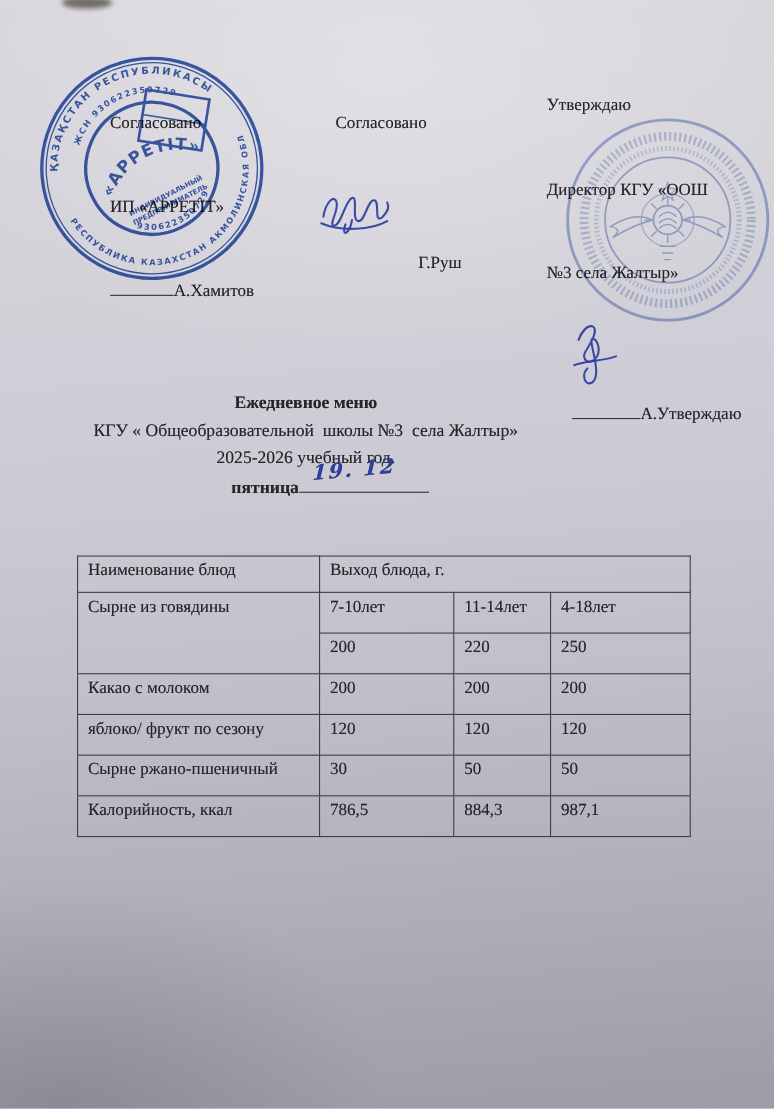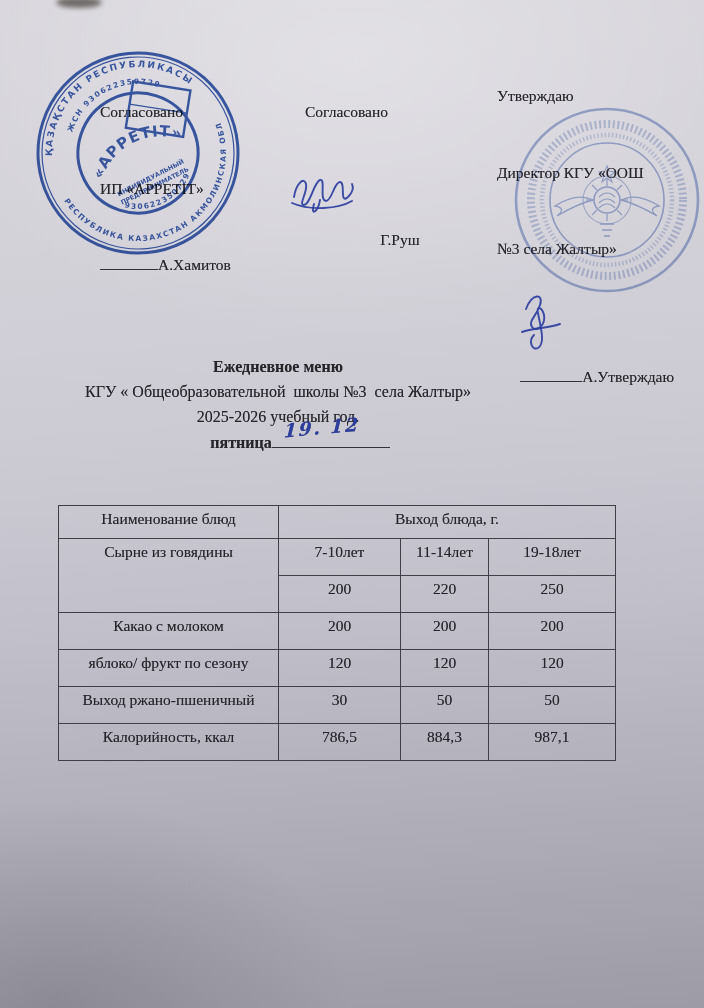--- a/index.html
+++ b/index.html
@@ -47,22 +47,22 @@
   .t-bold{font-weight:bold;}
   .dayline{transform:translateX(22px);}
   .date-uline{display:inline-block;position:relative;width:118px;border-bottom:1.5px solid #33323a;height:15px;vertical-align:baseline;}
   .handdate{
     position:absolute;left:12px;top:-16px;
     font-family:"DejaVu Serif",serif;font-style:italic;font-size:18.5px;font-weight:bold;
     color:var(--ink-blue);transform:rotate(-5deg) skewX(-8deg);letter-spacing:2px;white-space:pre;
   }
   
   .menu-table{
-    position:absolute;left:58px;top:505px;border-collapse:collapse;table-layout:fixed;
-    font-size:15.5px;color:var(--text);text-align:center;
+    position:absolute;left:70px;top:505px;border-collapse:collapse;table-layout:fixed;
+    font-size:15.5px;color:var(--text);
   }
   .menu-table td{border:1.6px solid var(--line);padding:4px 9px;vertical-align:top;background:transparent;}
   .menu-table .hrow td{height:33px;}
   .menu-table .r td{height:37px;}
   .menu-table .bold td{font-weight:normal;}
   
   .smudge{position:absolute;left:56px;top:-3px;width:46px;height:11px;background:#55504b;border-radius:50%;filter:blur(2.5px);opacity:.8;}
 </style>
 </head>
 <body>
@@ -170,41 +170,41 @@
       </colgroup>
     <tbody>
         <tr class="hrow">
       <td>Наименование блюд</td>
       <td colspan="3">Выход блюда, г.</td>
     </tr>
     <tr class="r">
       <td rowspan="2">Сырне из говядины</td>
       <td>7-10лет</td>
       <td>11-14лет</td>
-      <td>19-18лет</td>
+      <td>4-18лет</td>
     </tr>
     <tr class="r">
       <td>200</td>
       <td>220</td>
       <td>250</td>
     </tr>
     <tr class="r">
       <td>Какао с молоком</td>
       <td>200</td>
       <td>200</td>
       <td>200</td>
     </tr>
     <tr class="r">
       <td>яблоко/ фрукт по сезону</td>
       <td>120</td>
       <td>120</td>
       <td>120</td>
     </tr>
     <tr class="r">
-      <td>Выход ржано-пшеничный</td>
+      <td>Сырне ржано-пшеничный</td>
       <td>30</td>
       <td>50</td>
       <td>50</td>
     </tr>
     <tr class="r bold">
       <td>Калорийность, ккал</td>
       <td>786,5</td>
       <td>884,3</td>
       <td>987,1</td>
     </tr>

